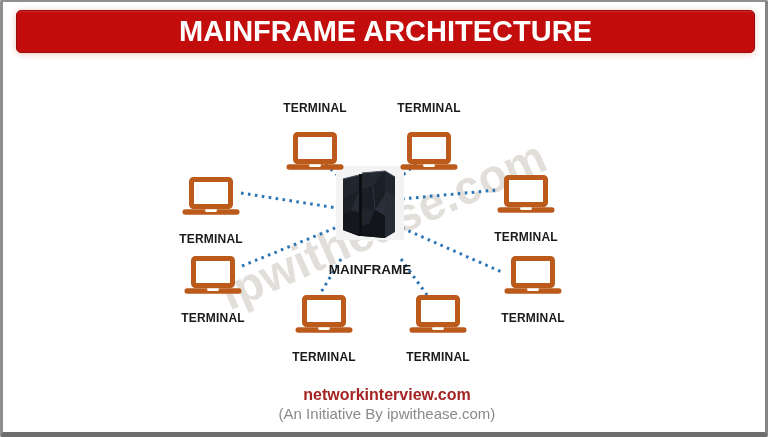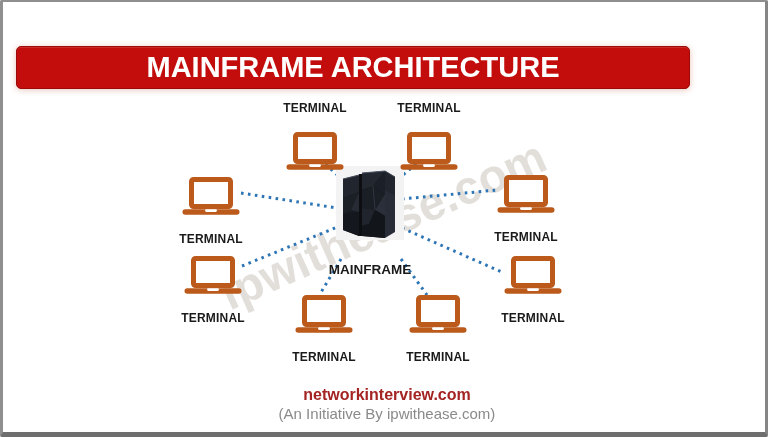--- a/index.html
+++ b/index.html
@@ -5,24 +5,24 @@
   * { margin:0; padding:0; box-sizing:border-box; }
   html,body { width:768px; height:437px; background:#ffffff; overflow:hidden;
               font-family:"Liberation Sans", sans-serif; }
   .frame { position:absolute; left:0; top:0; width:768px; height:437px;
            background:#ffffff;
            border-top:2px solid #8f8f8f; border-left:3px solid #8f8f8f;
            border-right:3px solid #858585; border-bottom:5px solid #6e6e6e;
            border-radius:2px; }
 
   
-  .banner { position:absolute; left:13px; top:8px; width:674px; height:43px;
+  .banner { position:absolute; left:13px; top:8px; width:739px; height:43px;
             background:#C30D0D; border:1px solid #9C0A0A; border-radius:5px;
             box-shadow:0 1px 6px rgba(190,90,60,0.35), inset 0 1px 0 rgba(255,255,255,0.12);
-            display:flex; align-items:center; justify-content:center;margin-top:36px; }
+            display:flex; align-items:center; justify-content:center; }
   .banner-title { color:#ffffff; font-size:29px; font-weight:bold; letter-spacing:0px; }
 
   
   .watermark { position:absolute; left:150px; top:195px; width:460px; text-align:center;
                font-size:47px; font-weight:bold; color:#CCC6BE; opacity:0.55;
                transform:rotate(-24deg); transform-origin:center center;
                pointer-events:none; white-space:nowrap; }
 
   
   .lines { position:absolute; left:0; top:0; width:768px; height:437px; }

